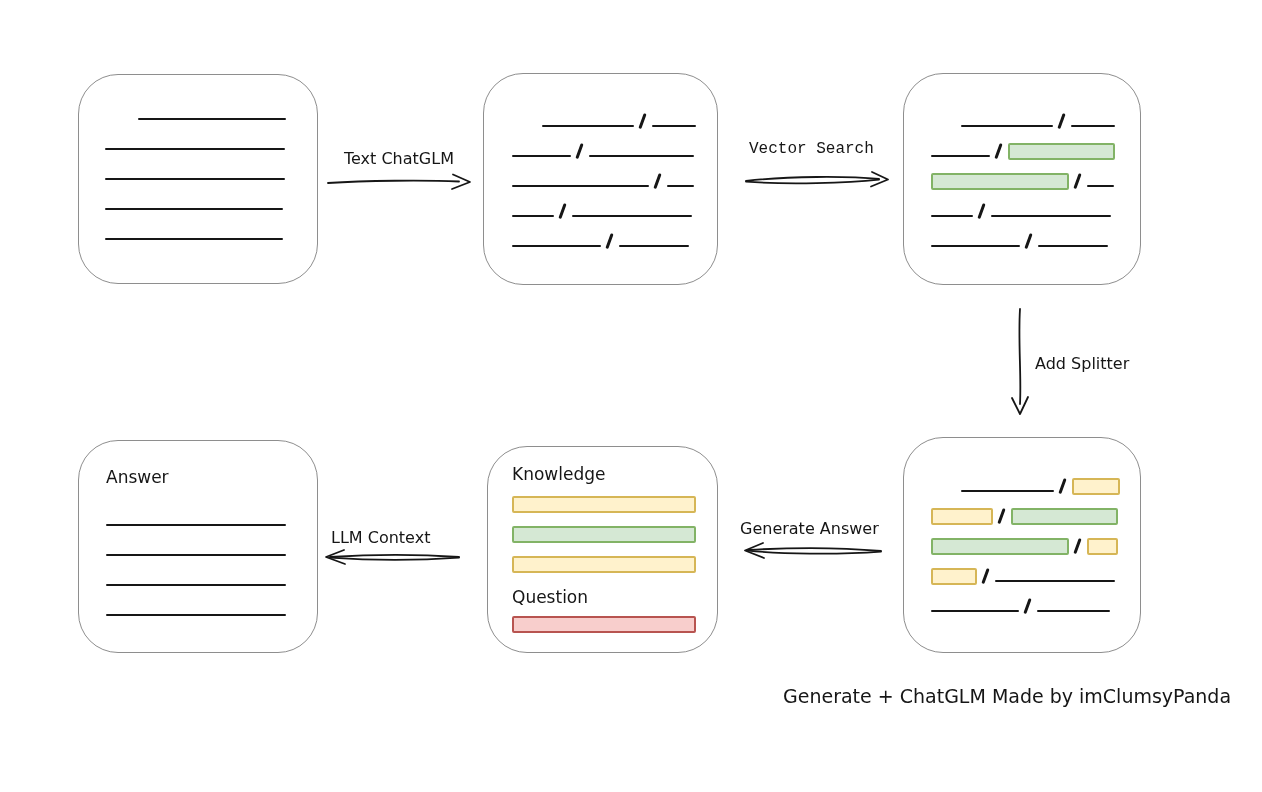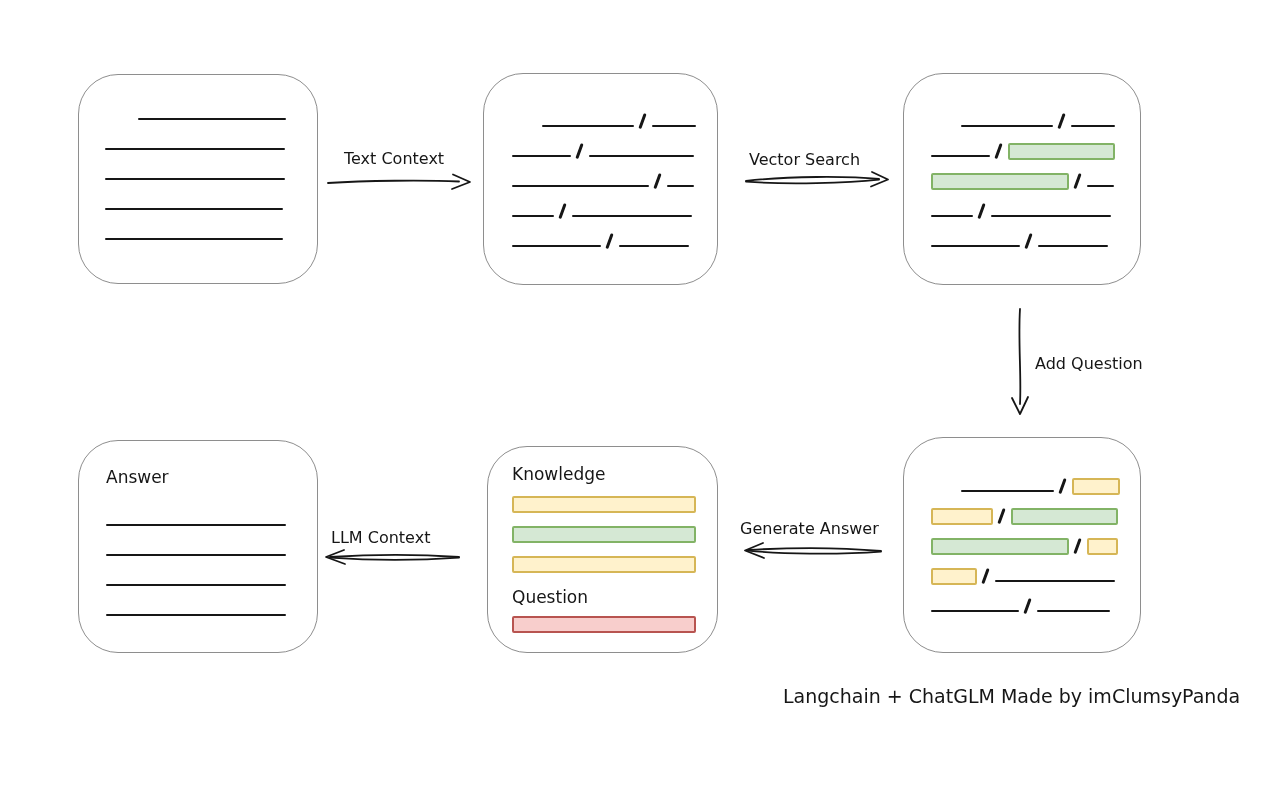--- a/index.html
+++ b/index.html
@@ -185,47 +185,47 @@
         <div class="bar bar-yellow"></div>
         <div class="bar bar-green"></div>
         <div class="bar bar-yellow"></div>
       </div>
     <p class="box-heading q-head">Question</p>
     <div class="bar-stack">
         <div class="bar bar-red"></div>
       </div>
   </div>
 
-  <span class="arrow-label" style="left:344px;top:149px;">Text Context</span>
+  <span class="arrow-label" style="left:344px;top:149px;">Text ChatGLM</span>
   <svg class="arrow-svg" style="left:325px;top:167px;" width="150" height="30" viewBox="0 0 150 30">
     <path d="M3,16 C40,13.5 100,13 134,14.5"></path>
     <path d="M128,7.5 L145,15 L127,22"></path>
   </svg>
 
-  <span class="arrow-label" style="left:749px;top:150px;">Vector Search</span>
+  <span class="arrow-label" style="left:749px;top:139px;font-family:Liberation Mono, monospace;">Vector Search</span>
   <svg class="arrow-svg" style="left:743px;top:164px;" width="148" height="30" viewBox="0 0 148 30">
     <path d="M3,17 C45,12 105,12 136,15"></path>
     <path d="M3,17.6 C45,21 105,19 136,15.6"></path>
     <path d="M129,8 L145,15.5 L128,22.5"></path>
   </svg>
 
-  <span class="arrow-label" style="left:1035px;top:354px;">Add Question</span>
+  <span class="arrow-label" style="left:1035px;top:354px;">Add Splitter</span>
   <svg class="arrow-svg" style="left:1006px;top:306px;" width="30" height="114" viewBox="0 0 30 114">
     <path d="M14,3 C12,35 15.5,70 14,98"></path>
     <path d="M6,92 L14,108 L22,91"></path>
   </svg>
 
   <span class="arrow-label" style="left:740px;top:519px;">Generate Answer</span>
   <svg class="arrow-svg" style="left:736px;top:536px;" width="148" height="30" viewBox="0 0 148 30">
     <path d="M145,15 C100,11 45,12 12,14"></path>
     <path d="M145,15.6 C100,19 45,18 12,14.6"></path>
     <path d="M27,7 L9,14.5 L28,22"></path>
   </svg>
 
   <span class="arrow-label" style="left:331px;top:528px;">LLM Context</span>
   <svg class="arrow-svg" style="left:318px;top:543px;" width="144" height="30" viewBox="0 0 144 30">
     <path d="M141,14 C95,11 45,12 12,14"></path>
     <path d="M141,14.6 C95,18 45,17 12,14.6"></path>
     <path d="M26,7 L8,14 L27,21"></path>
   </svg>
 
-  <span class="caption" style="left:783px;top:685px;">Langchain + ChatGLM Made by imClumsyPanda</span>
+  <span class="caption" style="left:783px;top:685px;">Generate + ChatGLM Made by imClumsyPanda</span>
 </div>
 
 </body></html>

